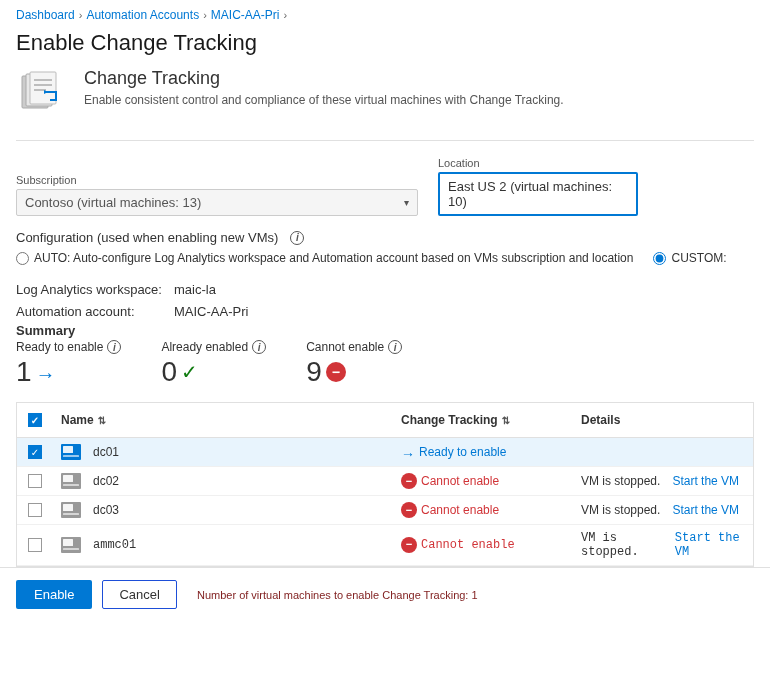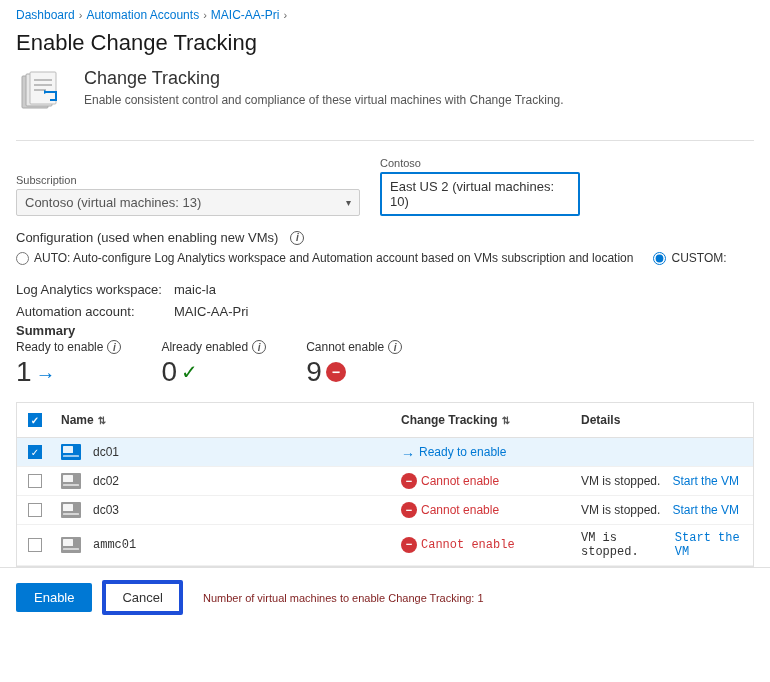--- a/index.html
+++ b/index.html
@@ -79,21 +79,21 @@
     .form-group label {
       font-size: 11px;
       color: #555;
     }
 
     .form-group .input-box {
       border: 1px solid #ccc;
       border-radius: 2px;
       padding: 5px 8px;
       font-size: 13px;
-      width: 344px;
+      width: 402px;
       display: flex;
       align-items: center;
       justify-content: space-between;
       background: #fff;
       color: #333;
       cursor: pointer;
     }
 
     .form-group .input-box.highlighted {
       border-color: #0078d4;
@@ -378,21 +378,21 @@
       border: none;
       padding: 7px 18px;
       font-size: 13px;
       cursor: pointer;
       border-radius: 2px;
     }
 
     .btn-cancel {
       background: white;
       color: #333;
-      border: 4px solid #1d4ed8;
+      border: 1px solid #1d4ed8;
       padding: 6px 16px;
       font-size: 13px;
       cursor: pointer;
       border-radius: 2px;
     }
 
     .footer-text {
       font-size: 11px;
       color: #7f1d1d;
       margin-left: 10px;
@@ -447,21 +447,21 @@
 
   <div class="form-row">
     <div class="form-group">
       <label>Subscription</label>
       <div class="input-box disabled-look">
         <span>Contoso (virtual machines: 13)</span>
         <span class="chevron">▾</span>
       </div>
     </div>
     <div class="form-group">
-      <label>Contoso</label>
+      <label>Location</label>
       <div class="input-box highlighted" style="width:200px;">
         <span>East US 2 (virtual machines: 10)</span>
       </div>
     </div>
   </div>
 
   <div class="config-section">
     <div class="config-label">
       <span>Configuration (used when enabling new VMs)</span>
       <span class="info-icon">i</span>

